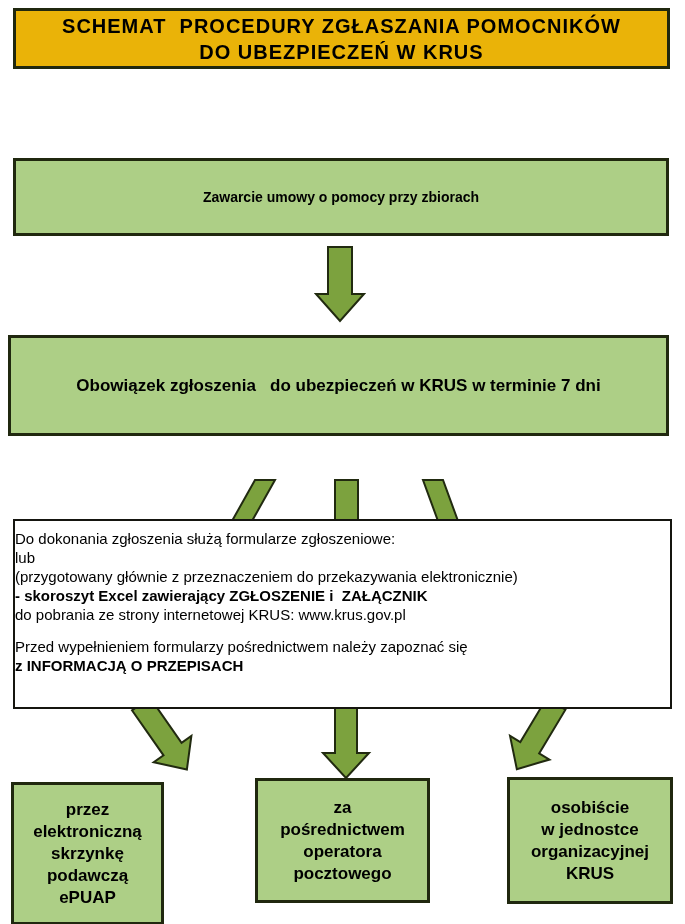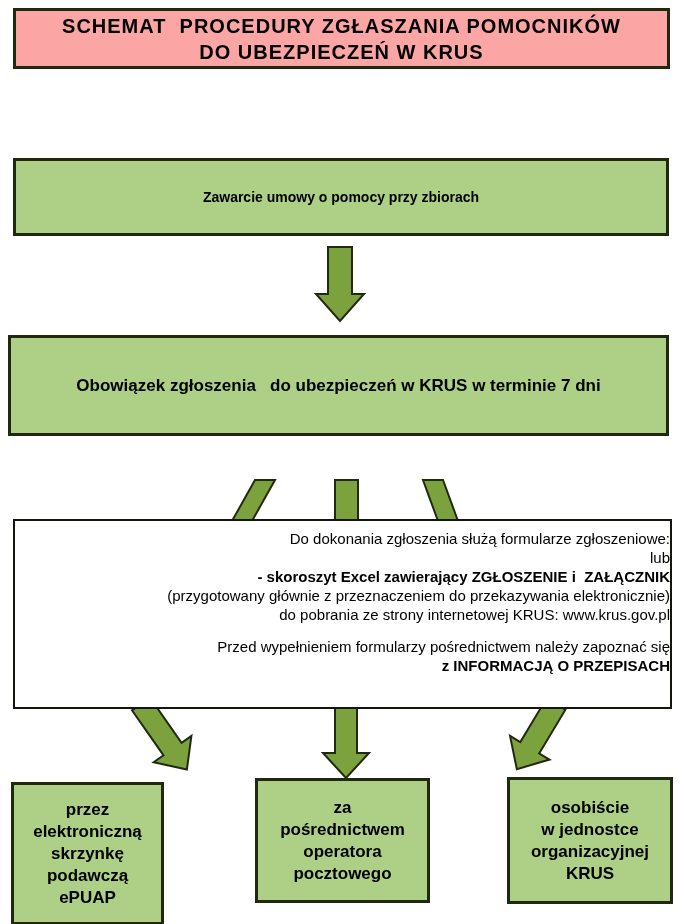--- a/index.html
+++ b/index.html
@@ -19,21 +19,21 @@
   .box {
     position: absolute;
     box-sizing: border-box;
     display: flex;
     align-items: center;
     justify-content: center;
     text-align: center;
     white-space: pre-wrap;
   }
   .green-dark {
-    background: #fca5a5;
+    background: #eab308;
     border: 3px solid #20280f;
   }
   .green-light {
     background: #adcf86;
     border: 3px solid #20280f;
   }
   .title-box {
     left: 13px; top: 8px;
     width: 657px; height: 61px;
     font-size: 20px;
@@ -53,21 +53,21 @@
     font-size: 17px;
     font-weight: bold;
   }
   .forms-box {
     position: absolute;
     box-sizing: border-box;
     left: 13px; top: 519px;
     width: 659px; height: 190px;
     background: #ffffff;
     border: 2px solid #15150f;
-    text-align: right;
+    text-align: left;
     overflow: hidden;
   }
   .fline {
     font-size: 15px;
     line-height: 19px;
     white-space: pre-wrap;
   }
   .fbold { font-weight: bold; }
   .mt-intro { margin-top: 8px; }
   .mt-item  { margin-top: 16px; }
@@ -120,22 +120,22 @@
     <span>Zawarcie umowy o pomocy przy zbiorach</span>
   </div>
 
   <div class="box green-light step2-box">
     <span>Obowiązek zgłoszenia   do ubezpieczeń w KRUS w terminie 7 dni</span>
   </div>
 
   <div class="forms-box">
     <div class="fline mt-intro">Do dokonania zgłoszenia służą formularze zgłoszeniowe:</div>
     <div class="fline">lub</div>
+    <div class="fline">(przygotowany głównie z przeznaczeniem do przekazywania elektronicznie)</div>
     <div class="fline fbold">- skoroszyt Excel zawierający ZGŁOSZENIE i  ZAŁĄCZNIK</div>
-    <div class="fline">(przygotowany głównie z przeznaczeniem do przekazywania elektronicznie)</div>
     <div class="fline">do pobrania ze strony internetowej KRUS: www.krus.gov.pl</div>
     <div class="fline mt-warn">Przed wypełnieniem formularzy pośrednictwem należy zapoznać się</div>
     <div class="fline fbold">z INFORMACJĄ O PRZEPISACH</div>
   </div>
 
   <div class="box green-light channel-box ch-epuap">
     <span>przez
 elektroniczną
 skrzynkę
 podawczą

